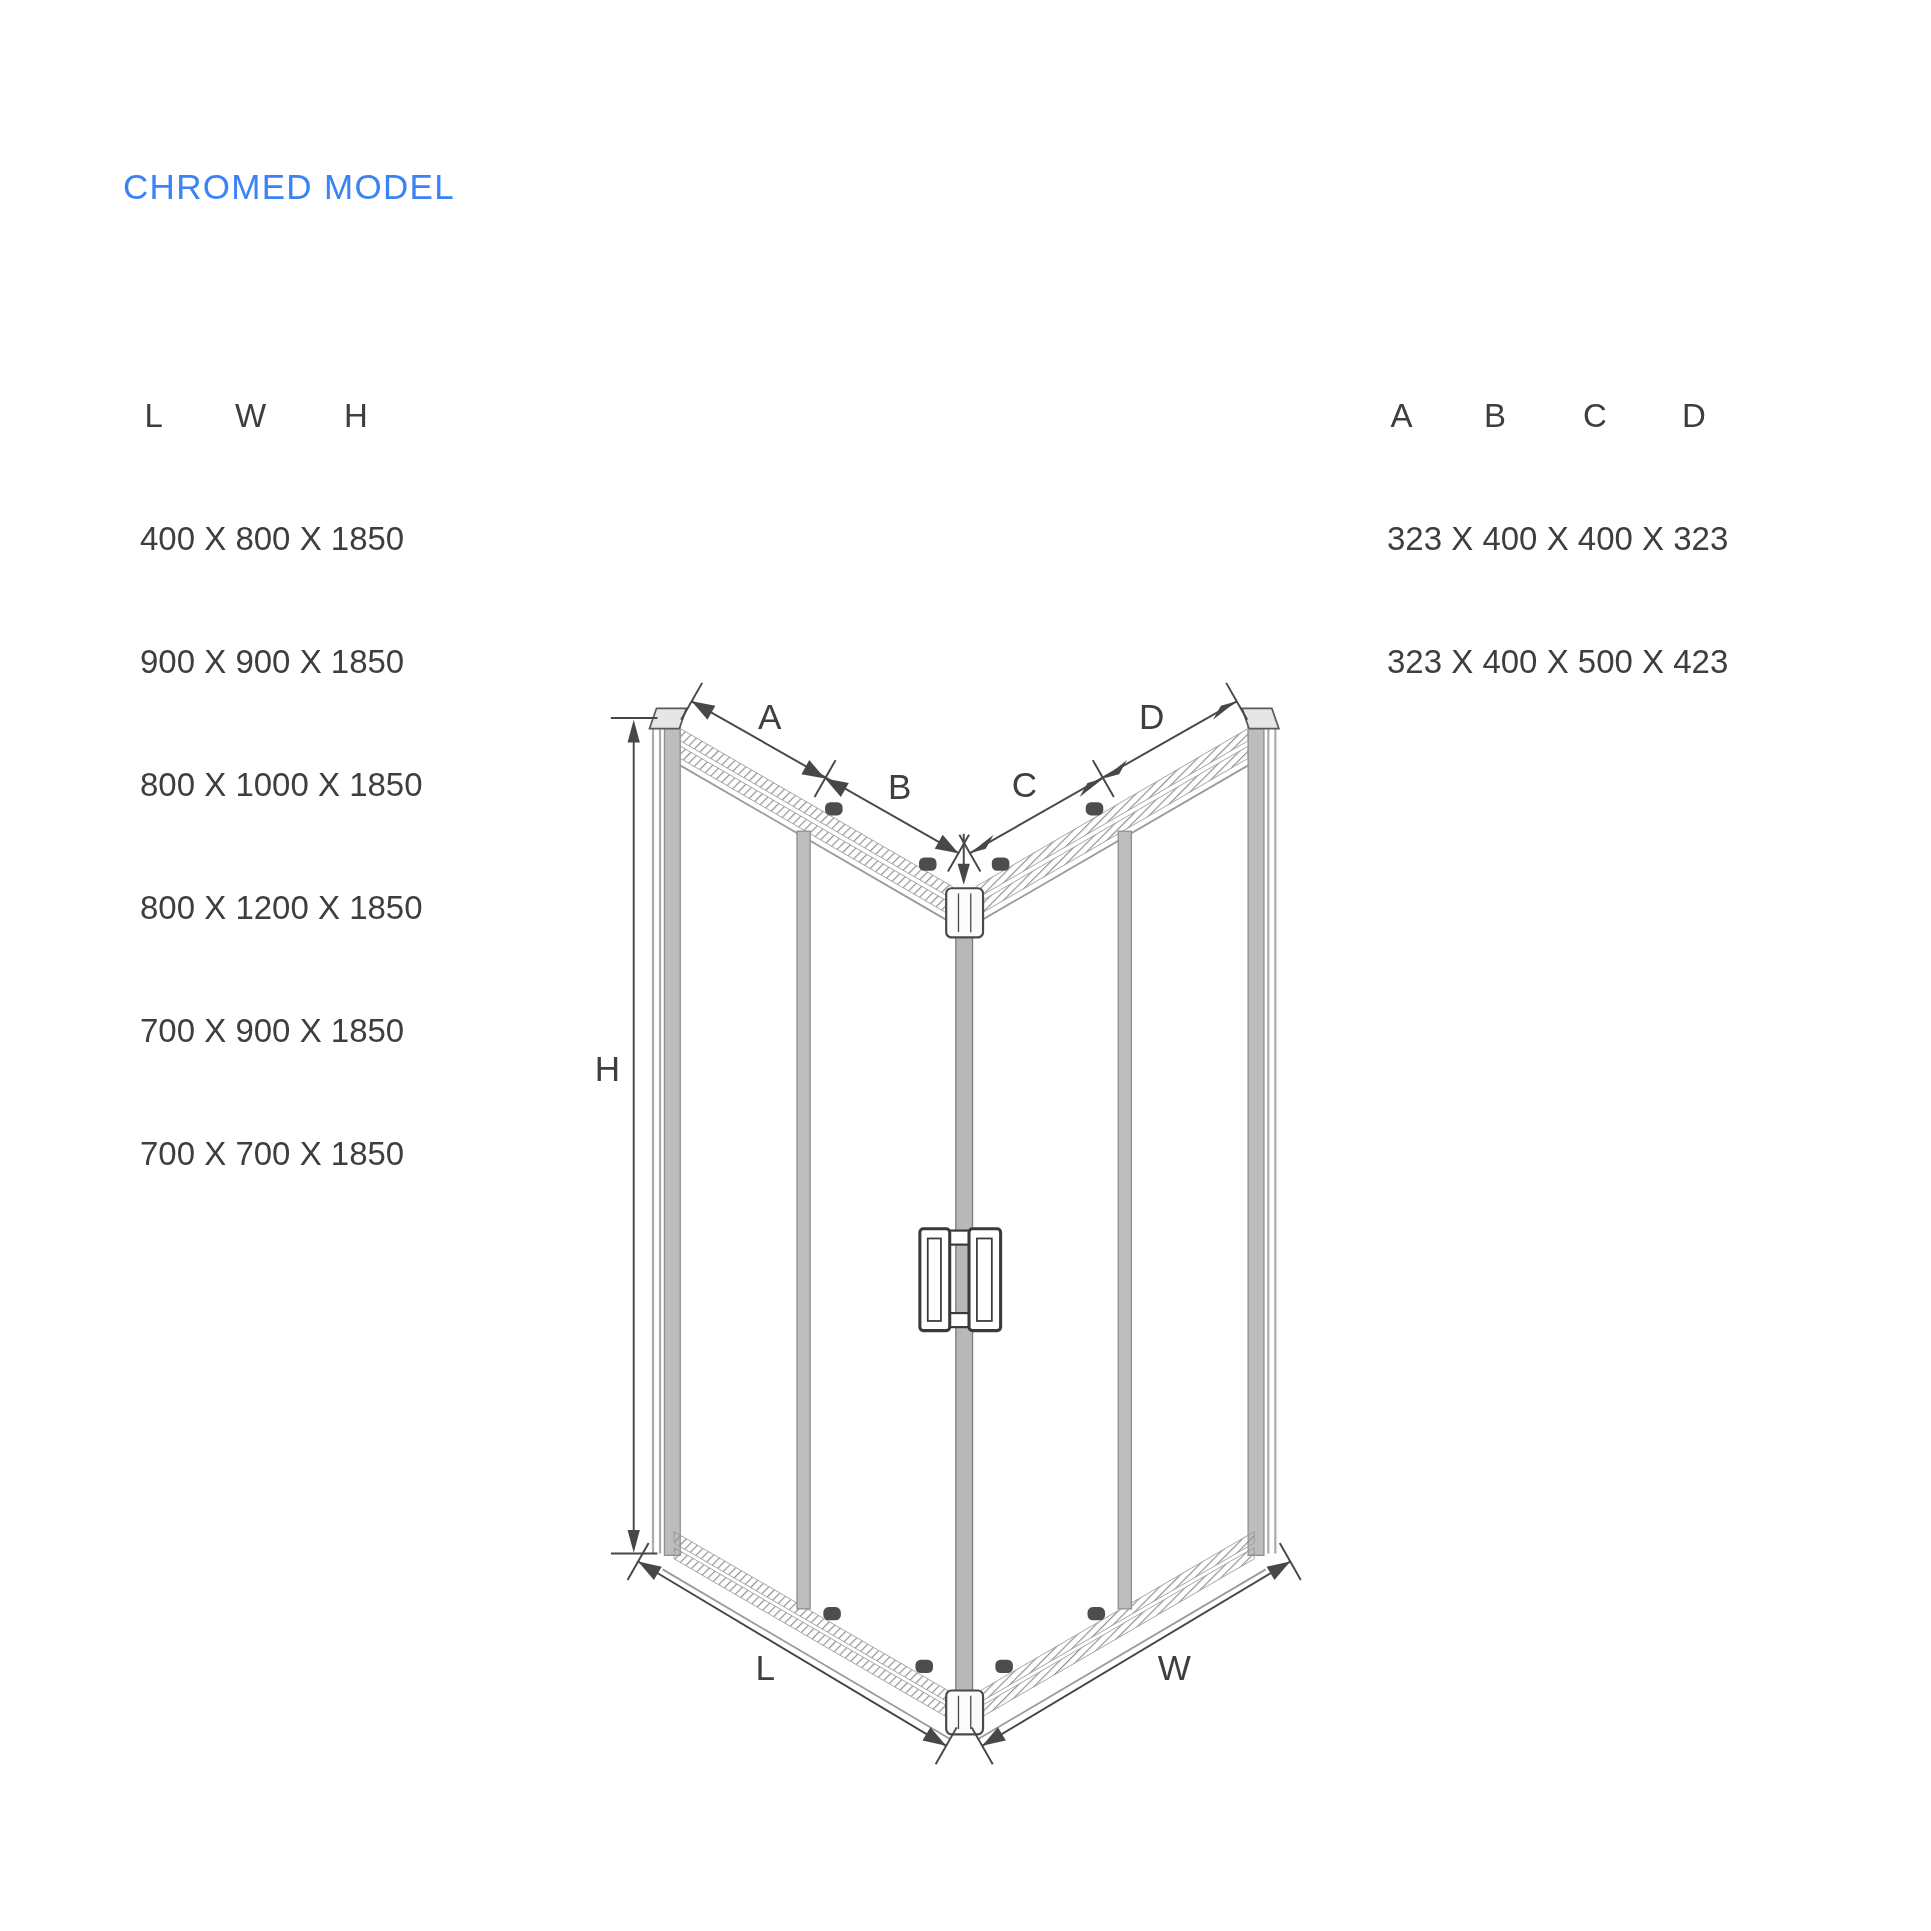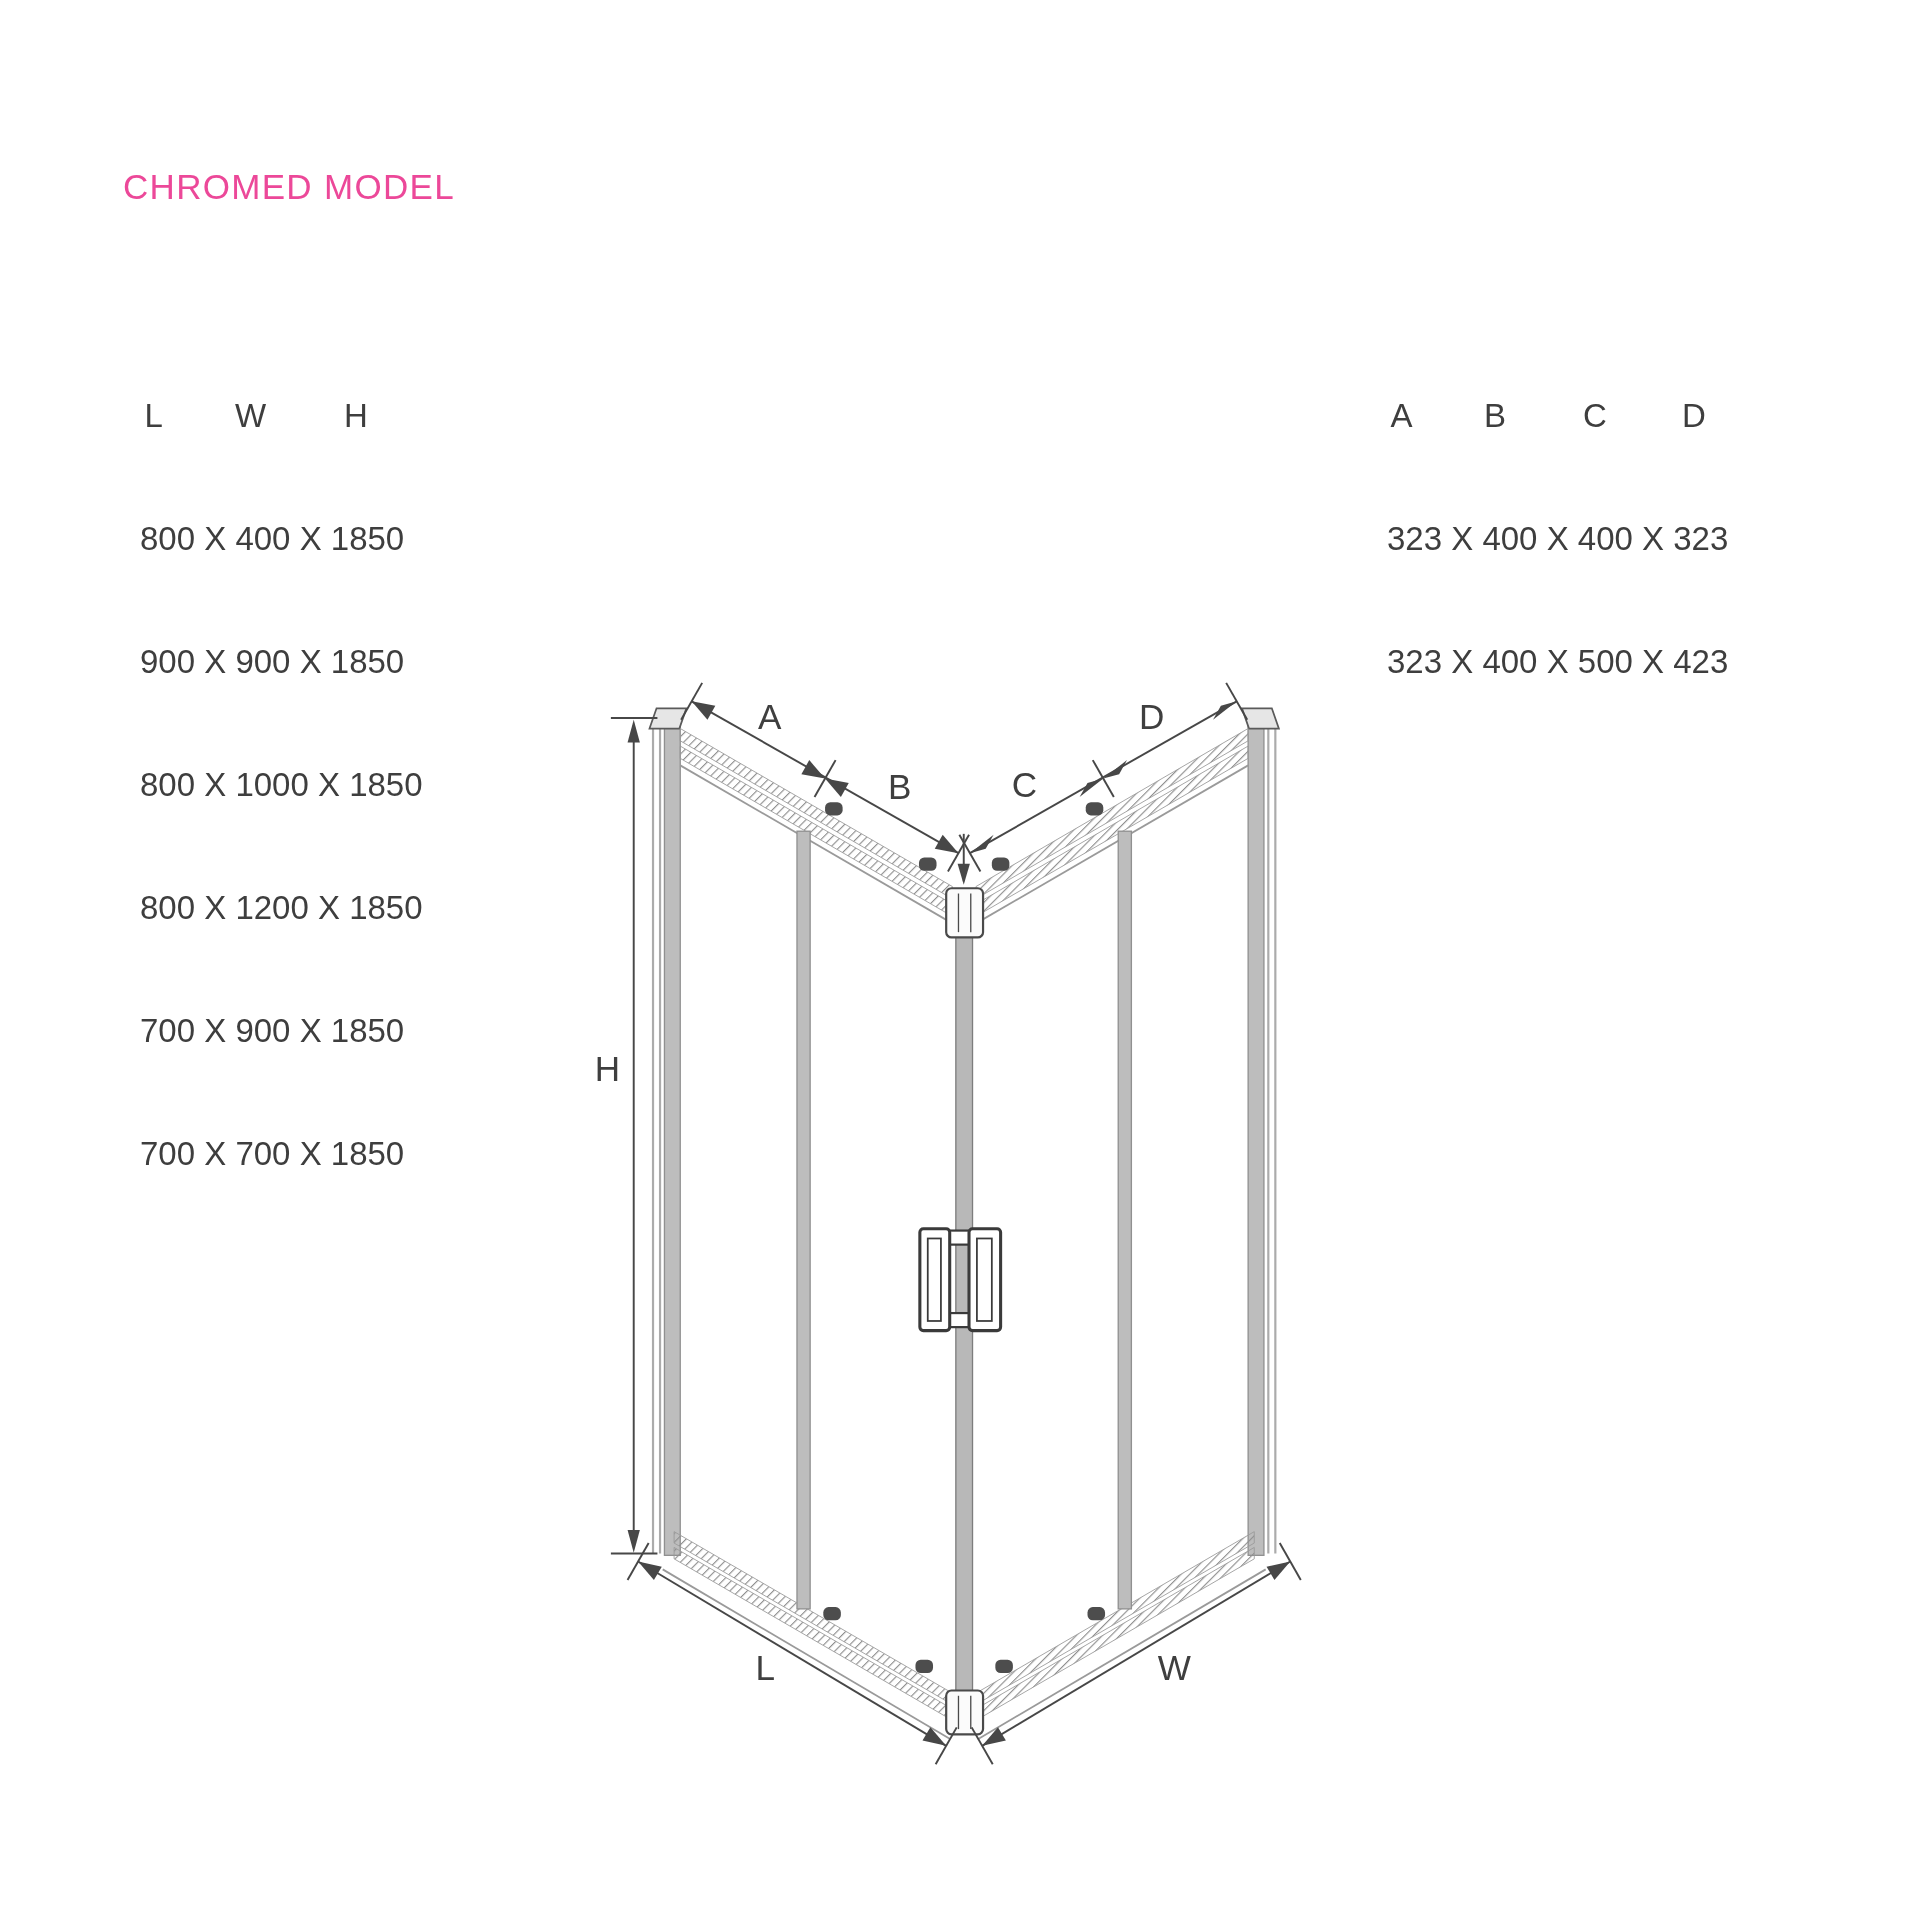--- a/index.html
+++ b/index.html
@@ -1,39 +1,39 @@
 <!DOCTYPE html>
 <html style="font-size:14px"><head>
 <meta charset="utf-8">
 <style>
   html,body{margin:0;padding:0;background:#ffffff;}
   .page{position:relative;width:1931px;height:1931px;background:#ffffff;overflow:hidden;
         font-family:"Liberation Sans", sans-serif;color:#3d3d3d;}
-  .title{position:absolute;left:123px;top:167px;font-size:35px;letter-spacing:1.3px;color:#ec4899;}
+  .title{position:absolute;left:123px;top:167px;font-size:35px;letter-spacing:1.3px;color:#3b82f6;}
   .tbl{position:absolute;font-size:33px;line-height:41px;white-space:pre;color:#3e3e3e;}
   .thead{position:relative;height:41px;}
   .th{position:absolute;top:0;}
   .trow{height:41px;}
   .diagram-svg{position:absolute;left:0;top:0;width:1931px;height:1931px;}
   .dim-label{font-size:40px;fill:#3f3f3f;}
 </style>
 </head>
 <body>
 
 <div class="page">
 
   <div class="title">CHROMED MODEL</div>
 
   <div class="tbl" style="left:140px;top:313px;width:316px;">
     <div class="thead">
       <span class="th" style="left:4.4px">L</span>
       <span class="th" style="left:95px">W</span>
       <span class="th" style="left:204px">H</span>
     </div>
-    <div class="trow">800 X 400 X 1850</div>
+    <div class="trow">400 X 800 X 1850</div>
     <div class="trow">900 X 900 X 1850</div>
     <div class="trow">800 X 1000 X 1850</div>
     <div class="trow">800 X 1200 X 1850</div>
     <div class="trow">700 X 900 X 1850</div>
     <div class="trow">700 X 700 X 1850</div>
   </div>
 
   <div class="tbl" style="left:1387px;top:313px;width:369px;">
     <div class="thead">
       <span class="th" style="left:3.5px">A</span>

